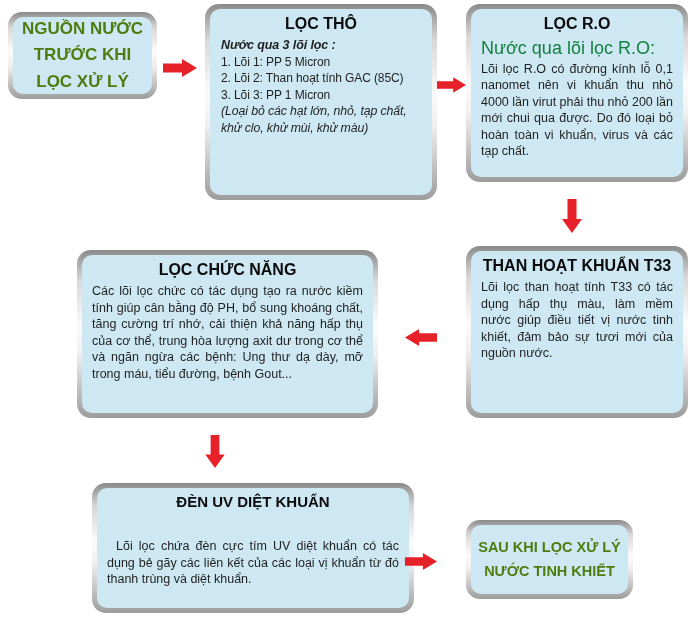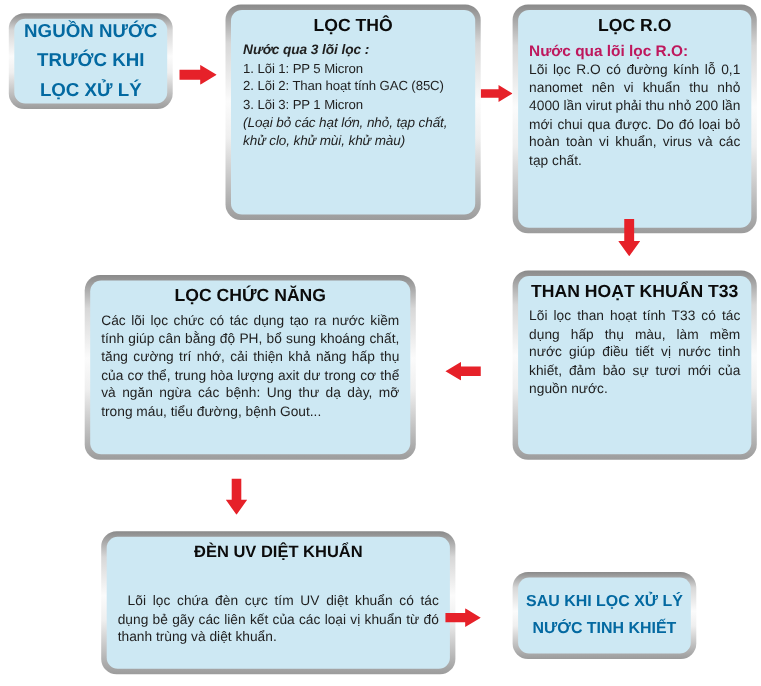--- a/index.html
+++ b/index.html
@@ -10,34 +10,34 @@
   .node {
     position:absolute; box-sizing:border-box; padding:5px; border-radius:14px;
     background:linear-gradient(180deg,#8a8a8a 0%,#d7d7d7 18%,#fbfbfb 45%,#efefef 62%,#9c9c9c 100%);
   }
   .inner {
     width:100%; height:100%; box-sizing:border-box; border-radius:10px;
     background:#cde8f3; overflow:hidden;
   }
   .center-label {
     display:flex; flex-direction:column; align-items:center; justify-content:center;
-    text-align:center; font-weight:bold; color:#0369a1;
+    text-align:center; font-weight:bold; color:#4d7c0f;
   }
   .source .inner  { font-size:17px;  line-height:1.55; }
   .pure  .inner   { font-size:14.5px; line-height:1.6; }
   .node-title {
     font-weight:bold; font-size:16px; text-align:center; color:#0b0b0b;
     margin:6px 0 4px 0;
   }
   .uv .node-title { font-size:15px; margin-top:5px; }
   .body-text {
     font-size:12.5px; line-height:1.32; color:#1f1f1f;
     margin:0 10px; text-align:justify;
   }
-  .ro-line1 { font-size:14px; line-height:1.32; color:#be185d; margin:0 10px;font-weight:bold; }
+  .ro-line1 { font-size:18px; line-height:1.32; color:#15803d; margin:0 10px; }
   .coarse-list { margin:0 4px 0 11px; font-size:12px; line-height:1.36; color:#1f1f1f; letter-spacing:-0.1px; }
   .coarse-intro { font-weight:bold; font-style:italic; font-size:12.5px; }
   .coarse-item  { white-space:nowrap; }
   .coarse-note  { font-style:italic; font-size:12.3px; }
   .uv-body { text-indent:9px;margin-top:28px; }
   .arrow { position:absolute; }
   .arrow svg { display:block; width:100%; height:100%; }
 </style>
 </head>
 <body>
@@ -70,21 +70,21 @@
       </div>
     </div>
   </div>
 
   <div class="arrow" style="left:437px; top:76px; width:29px; height:18px;">
     <svg viewBox="0 0 34 18">
       <polygon points="0,4.5 19,4.5 19,0 34,9 19,18 19,13.5 0,13.5" fill="#e62129"></polygon>
     </svg>
   </div>
 
-  <div class="node ro" style="left:466px; top:4px; width:222px; height:208px;">
+  <div class="node ro" style="left:466px; top:4px; width:222px; height:178px;">
     <div class="inner">
       <div class="node-title">LỌC R.O</div>
       <div class="ro-line1">Nước qua lõi lọc R.O:</div>
       <div class="body-text">Lõi lọc R.O có đường kính lỗ 0,1 nanomet nên vi khuẩn thu nhỏ 4000 lần virut phải thu nhỏ 200 lần mới chui qua được. Do đó loại bỏ hoàn toàn vi khuẩn, virus và các tạp chất.</div>
     </div>
   </div>
 
   <div class="arrow" style="left:562px; top:199px; width:20px; height:34px;">
     <svg viewBox="0 0 20 34">
       <polygon points="5.5,0 14.5,0 14.5,20 20,20 10,34 0,20 5.5,20" fill="#e62129"></polygon>

